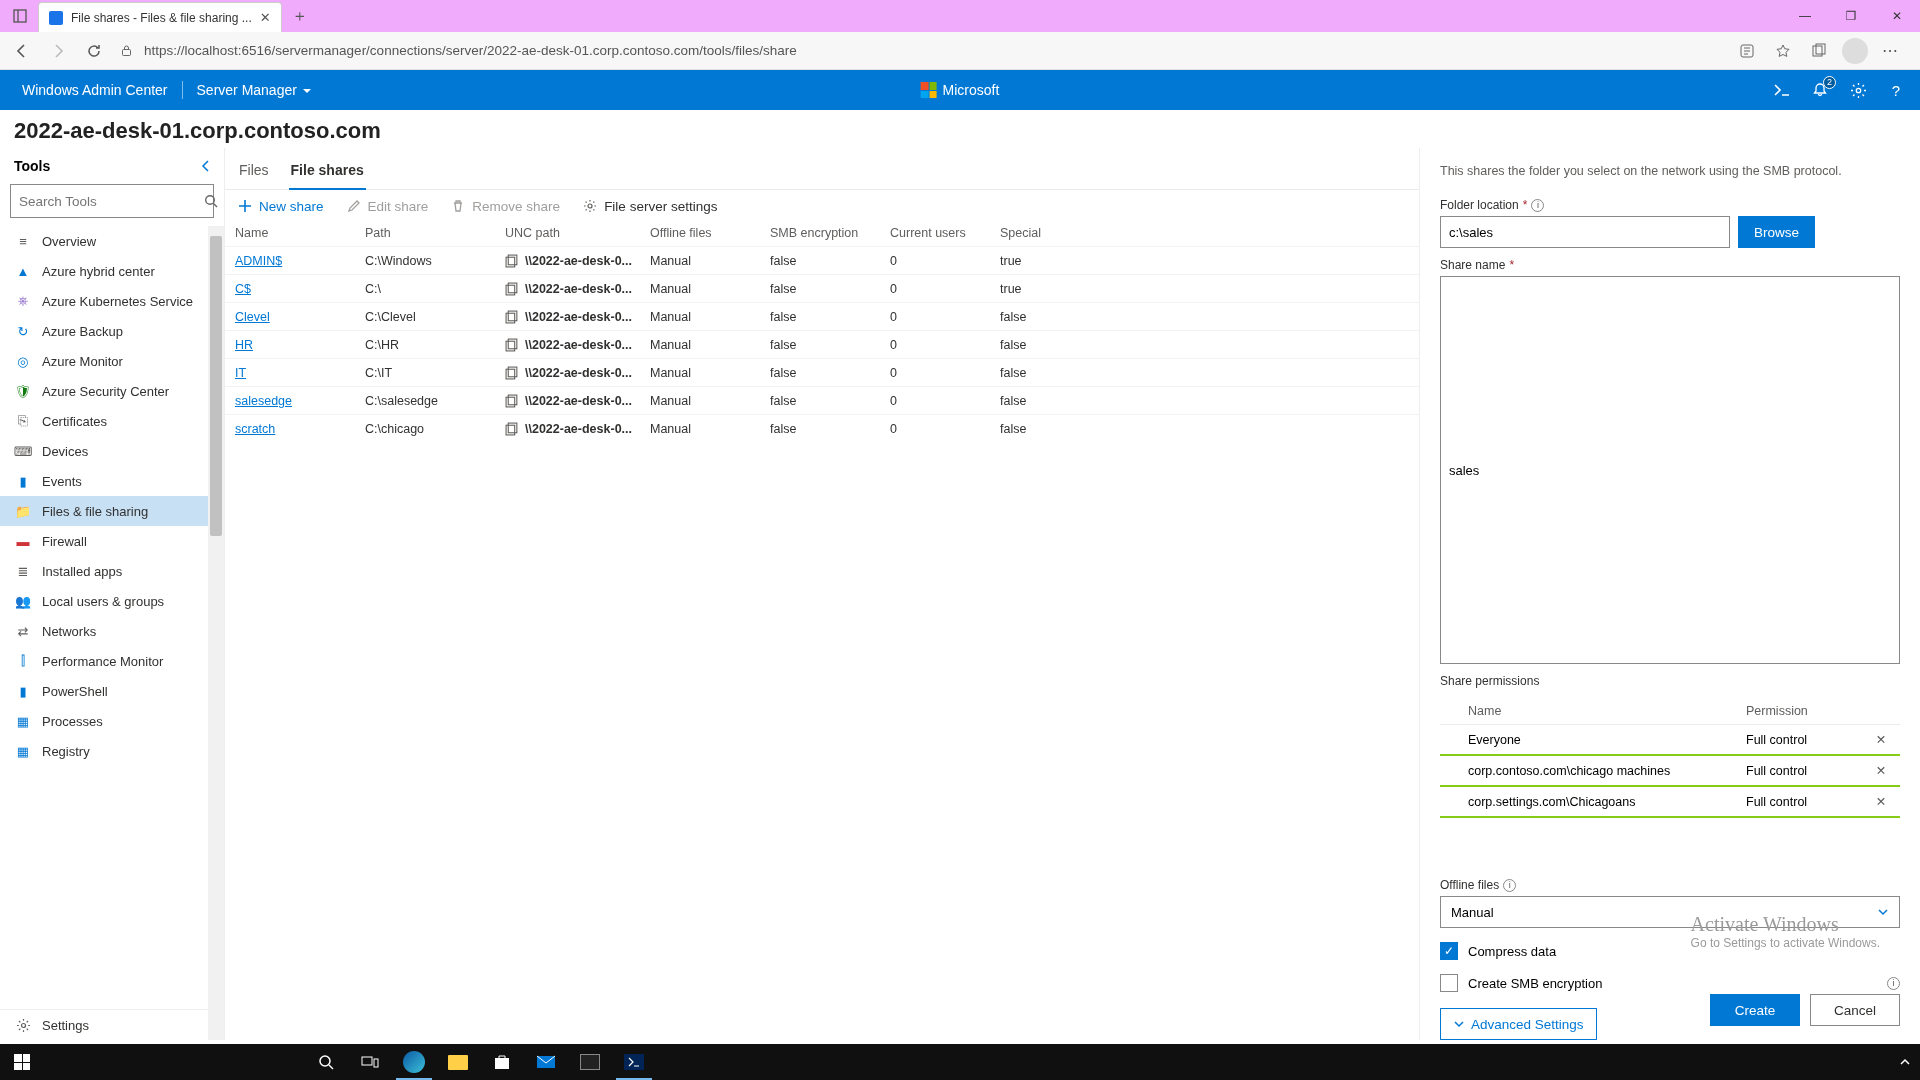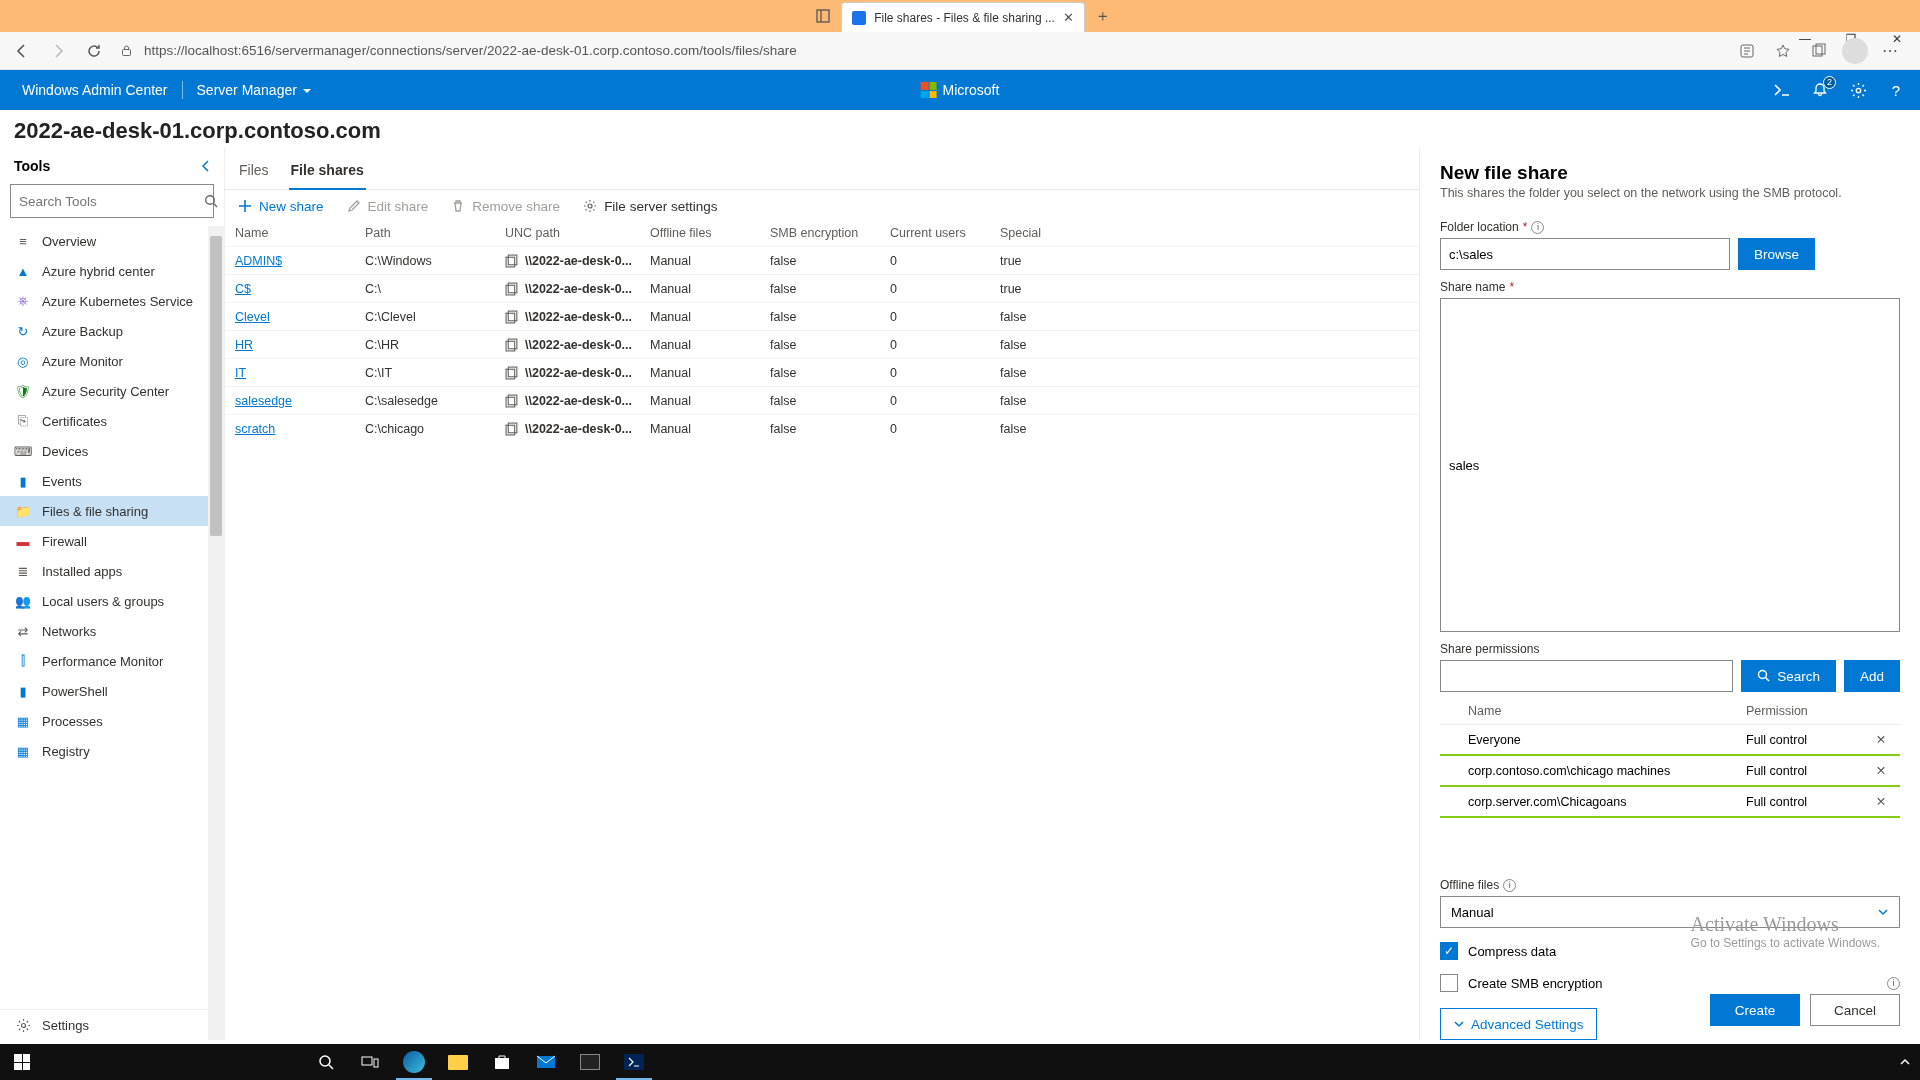--- a/index.html
+++ b/index.html
@@ -1,19 +1,19 @@
 <!DOCTYPE html>
 <html><head>
 <meta charset="utf-8">
 <style>
   * { box-sizing: border-box; margin: 0; padding: 0; font-family: "Segoe UI", Arial, sans-serif; }
   html, body { width: 1920px; height: 1080px; overflow: hidden; background: #fff; }
 
   
-  .titlebar { height: 32px; background: #fdba74; display:flex; align-items:center;flex-direction:column; }
+  .titlebar { height: 32px; background: #f0abfc; display:flex; align-items:center; }
   .tabstrip { display:flex; align-items:center; height:32px; padding-left:6px; gap:4px; }
   .tab-btn { width:28px; height:28px; display:flex; align-items:center; justify-content:center; color:#555; }
   .tab { background:#fff; border:1px solid #ccc; border-bottom:none; border-radius:4px 4px 0 0; height:30px; display:flex; align-items:center; padding:0 10px; gap:8px; font-size:12px; color:#333; min-width:210px; margin-top:2px;}
   .tab .favicon { width:14px; height:14px; background:#1a73e8; border-radius:2px; }
   .tab .close { color:#555; font-size:13px; }
   .newtab { width:28px; height:28px; display:flex; align-items:center; justify-content:center; color:#555; font-size:16px; }
   .wincontrols { margin-left:auto; display:flex; height:32px; }
   .wincontrols div { width:46px; display:flex; align-items:center; justify-content:center; color:#333; font-size:12px; }
 
   .addrbar { height:38px; background:#f7f7f7; border-bottom:1px solid #e0e0e0; display:flex; align-items:center; padding:0 8px; gap:8px; }
@@ -515,71 +515,59 @@
     <span>Manual</span>
     <span>false</span>
     <span>0</span>
     <span>false</span>
           </div>
         </div>
     </div>
   </div>
 
   <div class="flyout">
-    <div class="fly-title">New file share</div>
     <div class="fly-sub">This shares the folder you select on the network using the SMB protocol.</div>
 
     <div class="flabel">
       <span>Folder location</span>
         <span class="req">*</span>
       <span class="info-i">i</span>
     </div>
     <div class="frow">
       <input class="ftext" style="max-width: 290px;" value="c:\sales">
       <button class="fbtn">Browse</button>
     </div>
 
     <div class="flabel">
       <span>Share name</span>
         <span class="req">*</span>
     </div>
     <input class="ftext" value="sales" style="">
 
     <div class="flabel">Share permissions</div>
-    <div class="frow">
-      <input class="ftext" style="">
-      <button class="fbtn" style="display:flex;align-items:center;gap:6px;">
-        <svg width="14" height="14" viewBox="0 0 14 14">
-            <circle cx="5.5" cy="5.5" r="4" fill="none" stroke="#fff" stroke-width="1.5"></circle>
-            <line x1="8.5" y1="8.5" x2="12" y2="12" stroke="#fff" stroke-width="1.5"></line>
-          </svg>
-        <span>Search</span>
-      </button>
-      <button class="fbtn">Add</button>
-    </div>
 
     <div class="perm-table">
       <div class="perm-head">
         <span>Name</span>
         <span>Permission</span>
         <span></span>
       </div>
       <div id="perm-body">
           <div class="perm-row">
             <span>Everyone</span>
             <span>Full control</span>
             <span class="x">✕</span>
           </div>
           <div class="perm-row">
             <span>corp.contoso.com\chicago machines</span>
             <span>Full control</span>
             <span class="x">✕</span>
           </div>
           <div class="perm-row">
-            <span>corp.server.com\Chicagoans</span>
+            <span>corp.settings.com\Chicagoans</span>
             <span>Full control</span>
             <span class="x">✕</span>
           </div>
         </div>
     </div>
 
     <div style="height:50px;"></div>
 
     <div class="flabel">
       <span>Offline files</span>

